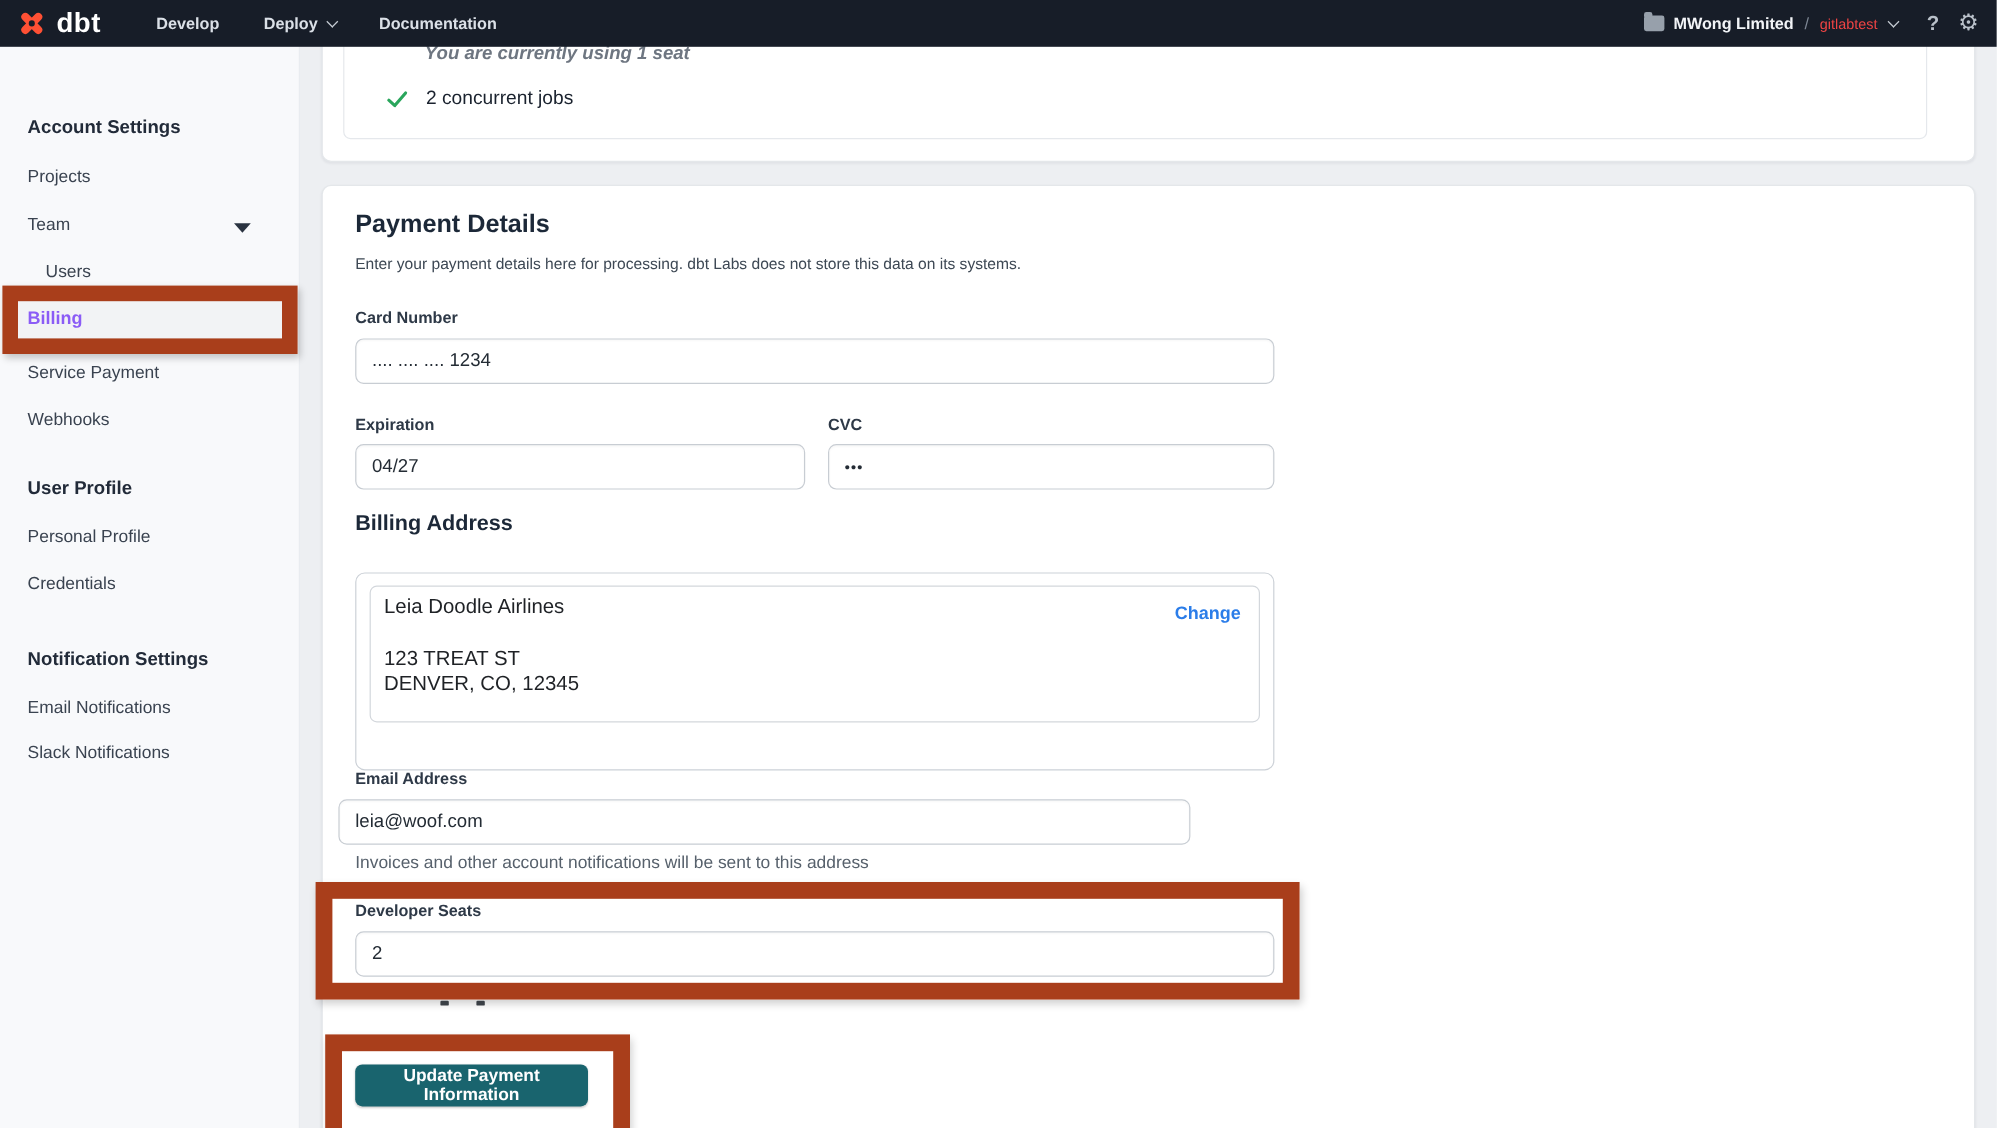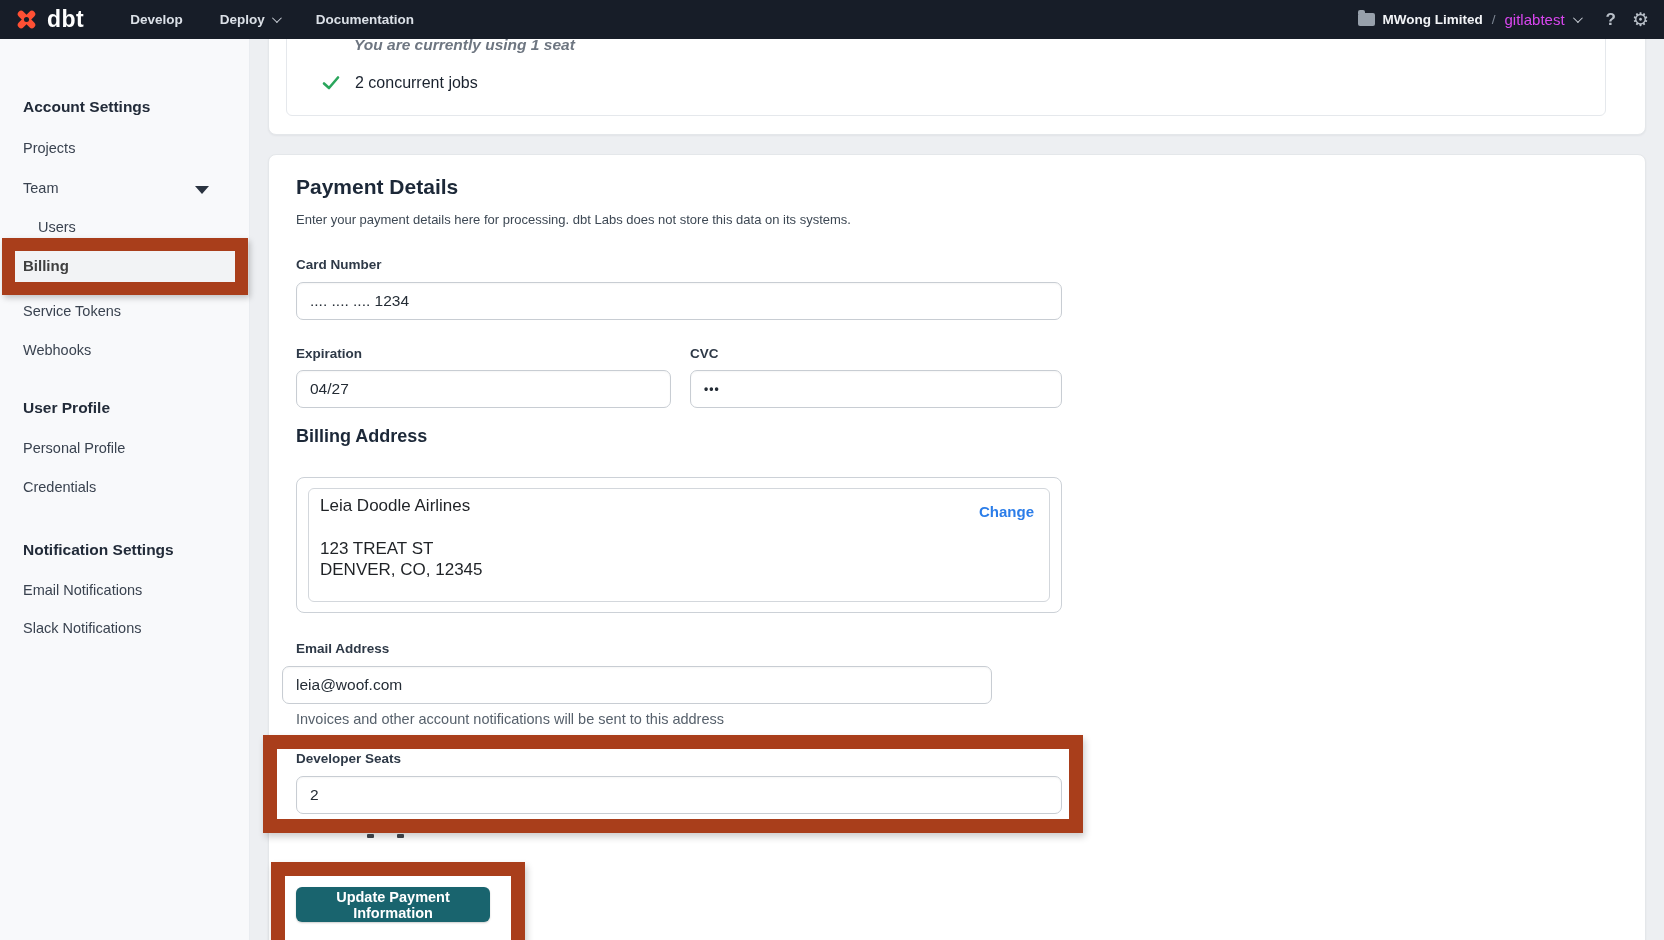--- a/index.html
+++ b/index.html
@@ -19,41 +19,41 @@
   .logo-wrap{ display:flex; align-items:flex-end; margin-left:13px; }
   .logo-text{ color:#ffffff; font-weight:700; font-size:23px; margin-left:7px; letter-spacing:.5px; }
   .nav-menu{ display:flex; align-items:center; gap:37px; margin-left:46px; }
   .nav-item{ color:#dbe0e7; font-size:13.5px; font-weight:700; cursor:pointer; display:flex; align-items:center; gap:7px; }
   .chev{ width:7px; height:7px; border-right:1.6px solid #c6ccd4; border-bottom:1.6px solid #c6ccd4; transform:rotate(45deg) translateY(-2px); display:inline-block; }
   .nav-right{ margin-left:auto; display:flex; align-items:center; margin-right:15px;text-align:right; }
   .folder-icon{ width:17px; height:13px; background:#97a0ab; border-radius:2px; position:relative; margin-right:8px; }
   .folder-icon::before{ content:""; position:absolute; top:-3px; left:0; width:7px; height:4px; background:#97a0ab; border-radius:2px 2px 0 0; }
   .acct-name{ color:#f2f4f7; font-size:13.5px; font-weight:700; }
   .acct-sep{ color:#7e8794; font-size:13.5px; margin:0 9px; }
-  .proj-name{ color:#d946ef; font-size:15px; }
+  .proj-name{ color:#ef4444; font-size:12px; }
   .nav-right .chev{ margin-left:8px; }
   .help-glyph{ color:#b9c0c9; font-size:17px; font-weight:700; margin-left:26px; cursor:pointer; }
   .gear-glyph{ font-family:"DejaVu Sans", sans-serif; color:#b9c0c9; font-size:19px; margin-left:16px; cursor:pointer; line-height:1; }
   
   .sidebar{
     position:absolute; top:0; bottom:0; left:0; width:250px;
     background:#f8f9fb; border-right:1px solid #e9ecf0; z-index:5;
   }
   .side-h{ position:absolute; left:23px; font-size:15.5px; font-weight:700; color:#222b39; }
   .side-item{ position:absolute; left:23px; font-size:14.5px; color:#3a4350; cursor:pointer; }
   .side-item.indent{ left:38px; }
   .tri-down{ position:absolute; left:195px; width:0; height:0; border-left:7px solid transparent; border-right:7px solid transparent; border-top:8px solid #2a3340; }
   .annot-side{
     position:absolute; left:2px; top:238px; width:246px; height:57px;
     border:13px solid #a93e1b; background:#f2f3f5;
     box-shadow:2px 3px 6px rgba(0,0,0,.22);
   }
   .annot-side .billing-label{
     display:block; padding-left:8px; line-height:30px;
-    color:#404040; font-weight:700; font-size:15px; cursor:pointer;
+    color:#8b5cf6; font-weight:700; font-size:15px; cursor:pointer;
   }
   
   .card{ position:absolute; background:#ffffff; border:1px solid #e4e7ea; border-radius:8px; box-shadow:0 1px 2px rgba(16,24,40,.05); }
   .card1{ left:268px; top:-32px; width:1378px; height:167px; z-index:1; }
   .inner-box1{ position:absolute; left:17px; top:10px; width:1320px; height:137px; border:1px solid #e5e8ec; border-radius:6px; }
   .seat-note{ position:absolute; left:67px; top:56px; font-size:15.5px; font-style:italic; font-weight:600; color:#6e7681; }
   .feature-row{ position:absolute; left:35px; top:94px; display:flex; align-items:center; }
   .check-icon{ width:18px; height:18px; margin-right:15px; }
   .feature-text{ font-size:16px; color:#1a222e; }
   .card2{ left:268px; top:154px; width:1378px; height:802px; z-index:1; }
@@ -68,21 +68,21 @@
     font-size:15.5px; color:#242c35; box-shadow:inset 0 1px 2px rgba(0,0,0,.04);
     outline:none;
   }
   .lbl-cardnum{ left:27px; top:102px; }
   .in-cardnum{ left:27px; top:127px; width:766px; }
   .lbl-exp{ left:27px; top:191px; }
   .in-exp{ left:27px; top:215px; width:375px; }
   .lbl-cvc{ left:421px; top:191px; }
   .in-cvc{ left:421px; top:215px; width:372px; font-size:12px; font-weight:700; letter-spacing:1px; }
   .addr-title{ position:absolute; left:27px; top:271px; font-size:18px; font-weight:700; color:#1c2838; }
-  .addr-outer{ position:absolute; left:27px; top:322px; width:766px; height:136px; border:1px solid #ccd1d7; border-radius:8px; background:#fff; }
+  .addr-outer{ position:absolute; left:27px; top:322px; width:766px; height:165px; border:1px solid #ccd1d7; border-radius:8px; background:#fff; }
   .addr-inner{ position:absolute; left:11px; top:10px; width:742px; height:114px; border:1px solid #d3d7dc; border-radius:6px; background:#fff; }
   .addr-name{ position:absolute; left:11px; top:7px; font-size:17px; color:#1f2226; }
   .addr-l1{ position:absolute; left:11px; top:50px; font-size:17px; color:#1f2226; }
   .addr-l2{ position:absolute; left:11px; top:71px; font-size:17px; color:#1f2226; }
   .change-link{ position:absolute; right:15px; top:14px; font-size:15px; font-weight:700; color:#2b7de9; cursor:pointer; }
   .lbl-email{ left:27px; top:486px; }
   .in-email{ left:13px; top:511px; width:710px; }
   .email-helper{ position:absolute; left:27px; top:556px; font-size:14.5px; color:#57616c; }
   
   .annot-seats{
@@ -113,21 +113,21 @@
   <span class="side-h" style="top:98px">Account Settings</span>
   <span class="side-item" style="top:140px">Projects</span>
   <span class="side-item" style="top:180px">Team</span>
   <span class="tri-down" style="top:186px"></span>
   <span class="side-item indent" style="top:219px">Users</span>
 
   <div class="annot-side">
     <span class="billing-label">Billing</span>
   </div>
 
-  <span class="side-item" style="top:303px">Service Tokens</span>
+  <span class="side-item" style="top:303px">Service Payment</span>
   <span class="side-item" style="top:342px">Webhooks</span>
 
   <span class="side-h" style="top:399px">User Profile</span>
   <span class="side-item" style="top:440px">Personal Profile</span>
   <span class="side-item" style="top:479px">Credentials</span>
 
   <span class="side-h" style="top:541px">Notification Settings</span>
   <span class="side-item" style="top:582px">Email Notifications</span>
   <span class="side-item" style="top:620px">Slack Notifications</span>
 </nav>

